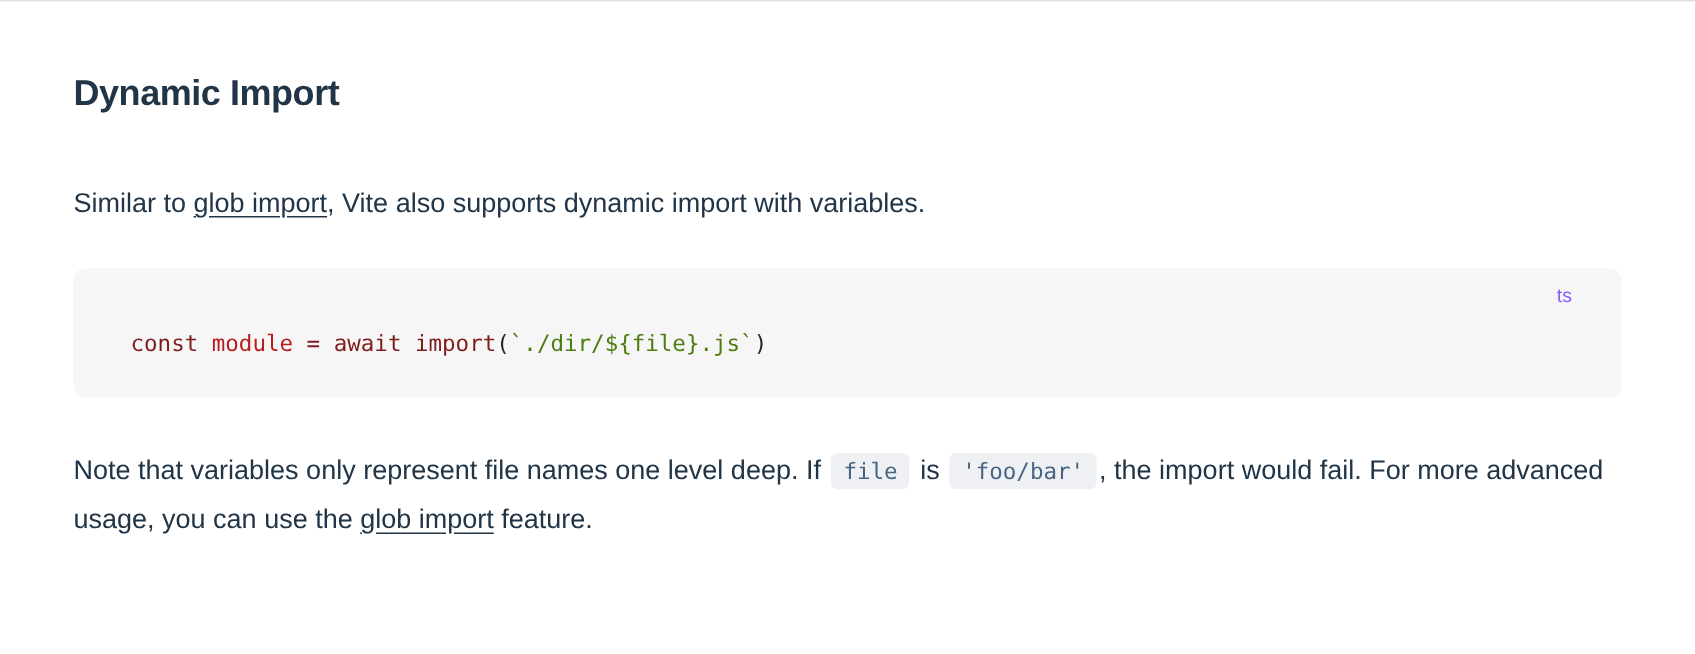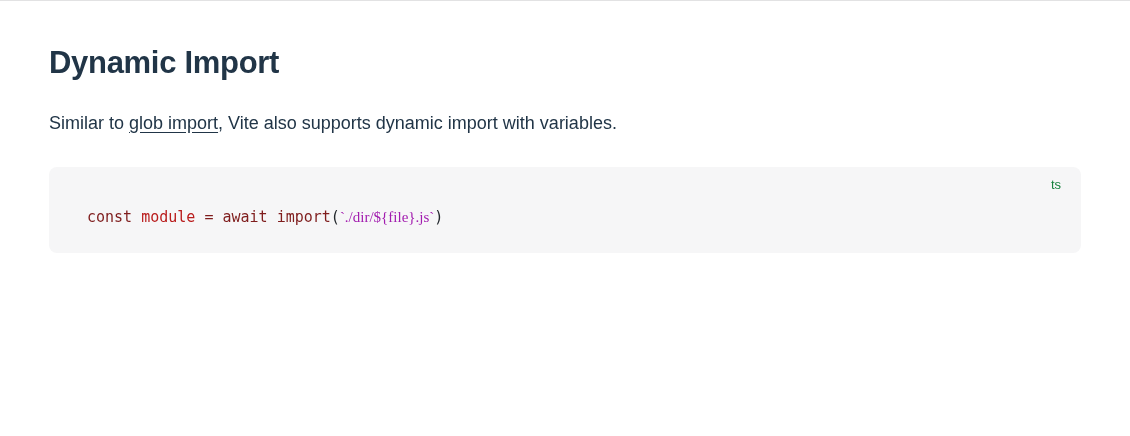--- a/index.html
+++ b/index.html
@@ -14,65 +14,65 @@
   .top-divider {
     width: 100%;
     height: 1px;
     background: #e2e2e3;
   }
   .content {
     padding: 0 49px;
   }
   h1.page-title {
     margin-top: 42px;
-    font-size: 31px;
+    font-size: 24px;
     line-height: 40px;
     font-weight: 700;
     letter-spacing: -0.3px;
     color: #213547;
   }
   p.para {
     font-size: 18px;
     line-height: 32px;
     color: #213547;
   }
-  .intro-para { margin-top: 24px; }
+  .intro-para { margin-top: 36px; }
   .note-para  { margin-top: 32px; line-height: 43px; }
   a.doc-link {
     color: #213547;
     text-decoration: underline;
     text-underline-offset: 3px;
     cursor: pointer;
   }
   .code-block {
     position: relative;
     margin-top: 28px;
     background: #f6f6f7;
     border-radius: 8px;
     padding: 40px 24px 26px 38px;
   }
   .code-lang {
     position: absolute;
     top: 10px;
-    right: 20px;
+    right: 33px;
     font-size: 13px;
-    color: #15803d;
+    color: #8b5cf6;
     font-family: "Liberation Sans", sans-serif;
     margin-left: 19px;
   }
   .code-block pre {
     margin: 0;
     font-family: "DejaVu Sans Mono", monospace;
     font-size: 15px;
     line-height: 20px;
     white-space: pre;
   }
   .tok-keyword  { color: #7f1d1d; }
   .tok-variable { color: #b91c1c; }
-  .tok-string   { color: #a21caf; font-family: Liberation Serif, serif; }
+  .tok-string   { color: #4d7c0f; }
   .tok-plain    { color: #24292e; }
   code.inline-code {
     font-family: "DejaVu Sans Mono", monospace;
     font-size: 15px;
     color: #476582;
     background: #eef0f4;
     border-radius: 4px;
     padding: 3px 8px;
     margin: 0 2px;
     white-space: nowrap;
@@ -87,14 +87,15 @@
 
   <h1 class="page-title">Dynamic Import</h1>
 
   <p class="para intro-para"><span>Similar to </span><a class="doc-link">glob import</a><span>, Vite also supports dynamic import with variables.</span></p>
 
   <div class="code-block">
     <span class="code-lang">ts</span>
     <pre><code><span class="tok-keyword">const</span><span class="tok-plain"> </span><span class="tok-variable">module</span><span class="tok-plain"> </span><span class="tok-keyword">=</span><span class="tok-plain"> </span><span class="tok-keyword">await</span><span class="tok-plain"> </span><span class="tok-keyword">import</span><span class="tok-plain">(</span><span class="tok-string">`./dir/${file}.js`</span><span class="tok-plain">)</span></code></pre>
   </div>
 
+  <p class="para note-para"><span>Note that variables only represent file names one level deep. If </span><code class="inline-code">file</code><span> is </span><code class="inline-code">'foo/bar'</code><span>, the import would fail. For more advanced usage, you can use the </span><a class="doc-link">glob import</a><span> feature.</span></p>
 
 </div>
 
 </body></html>

